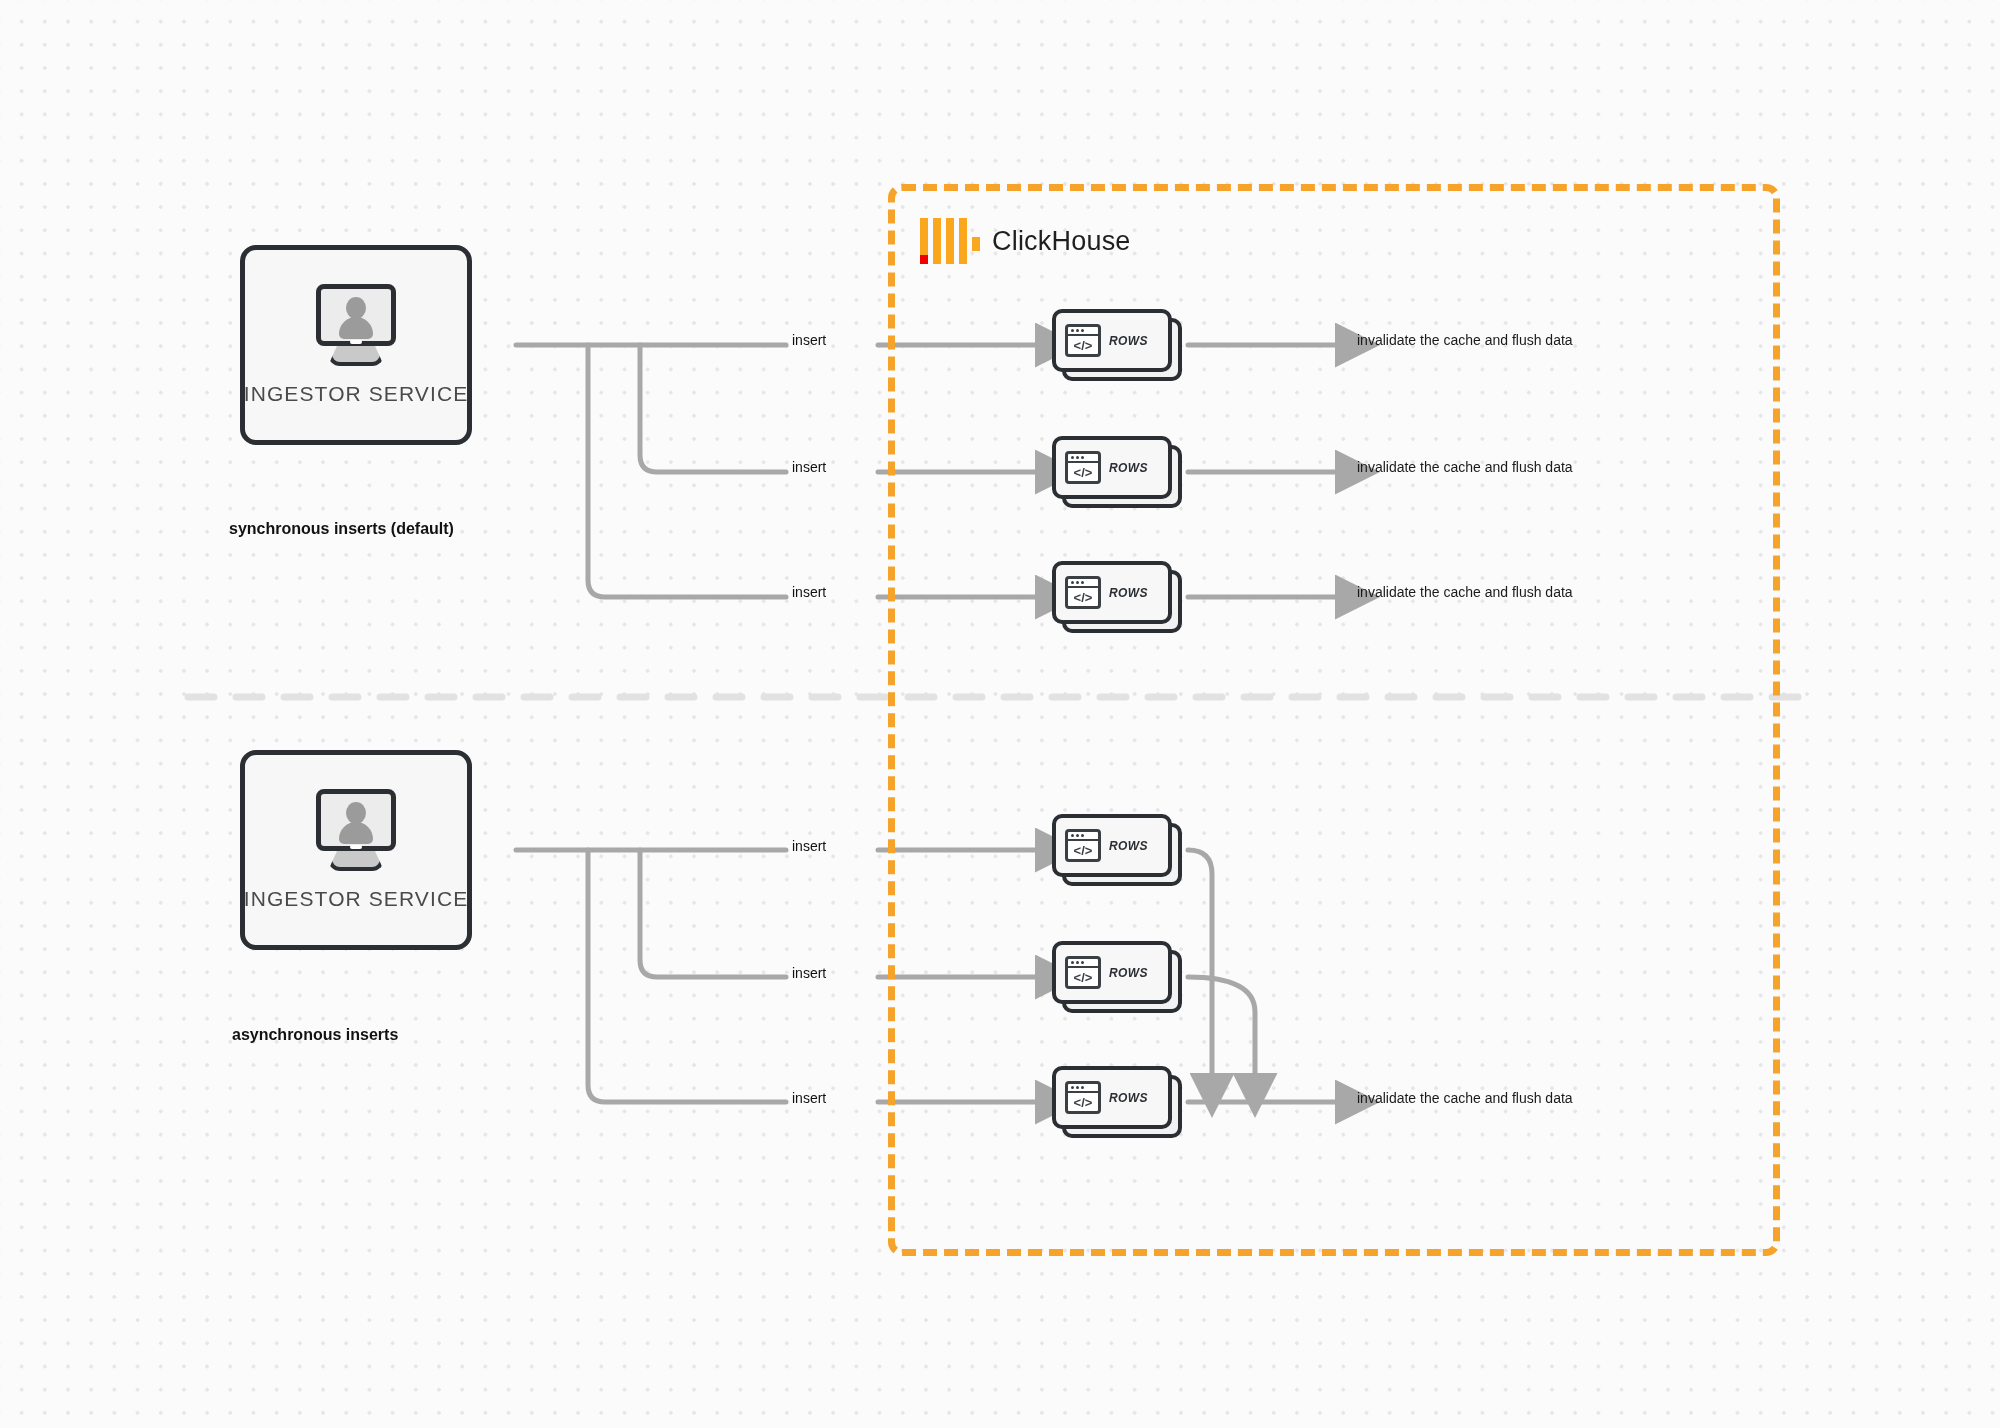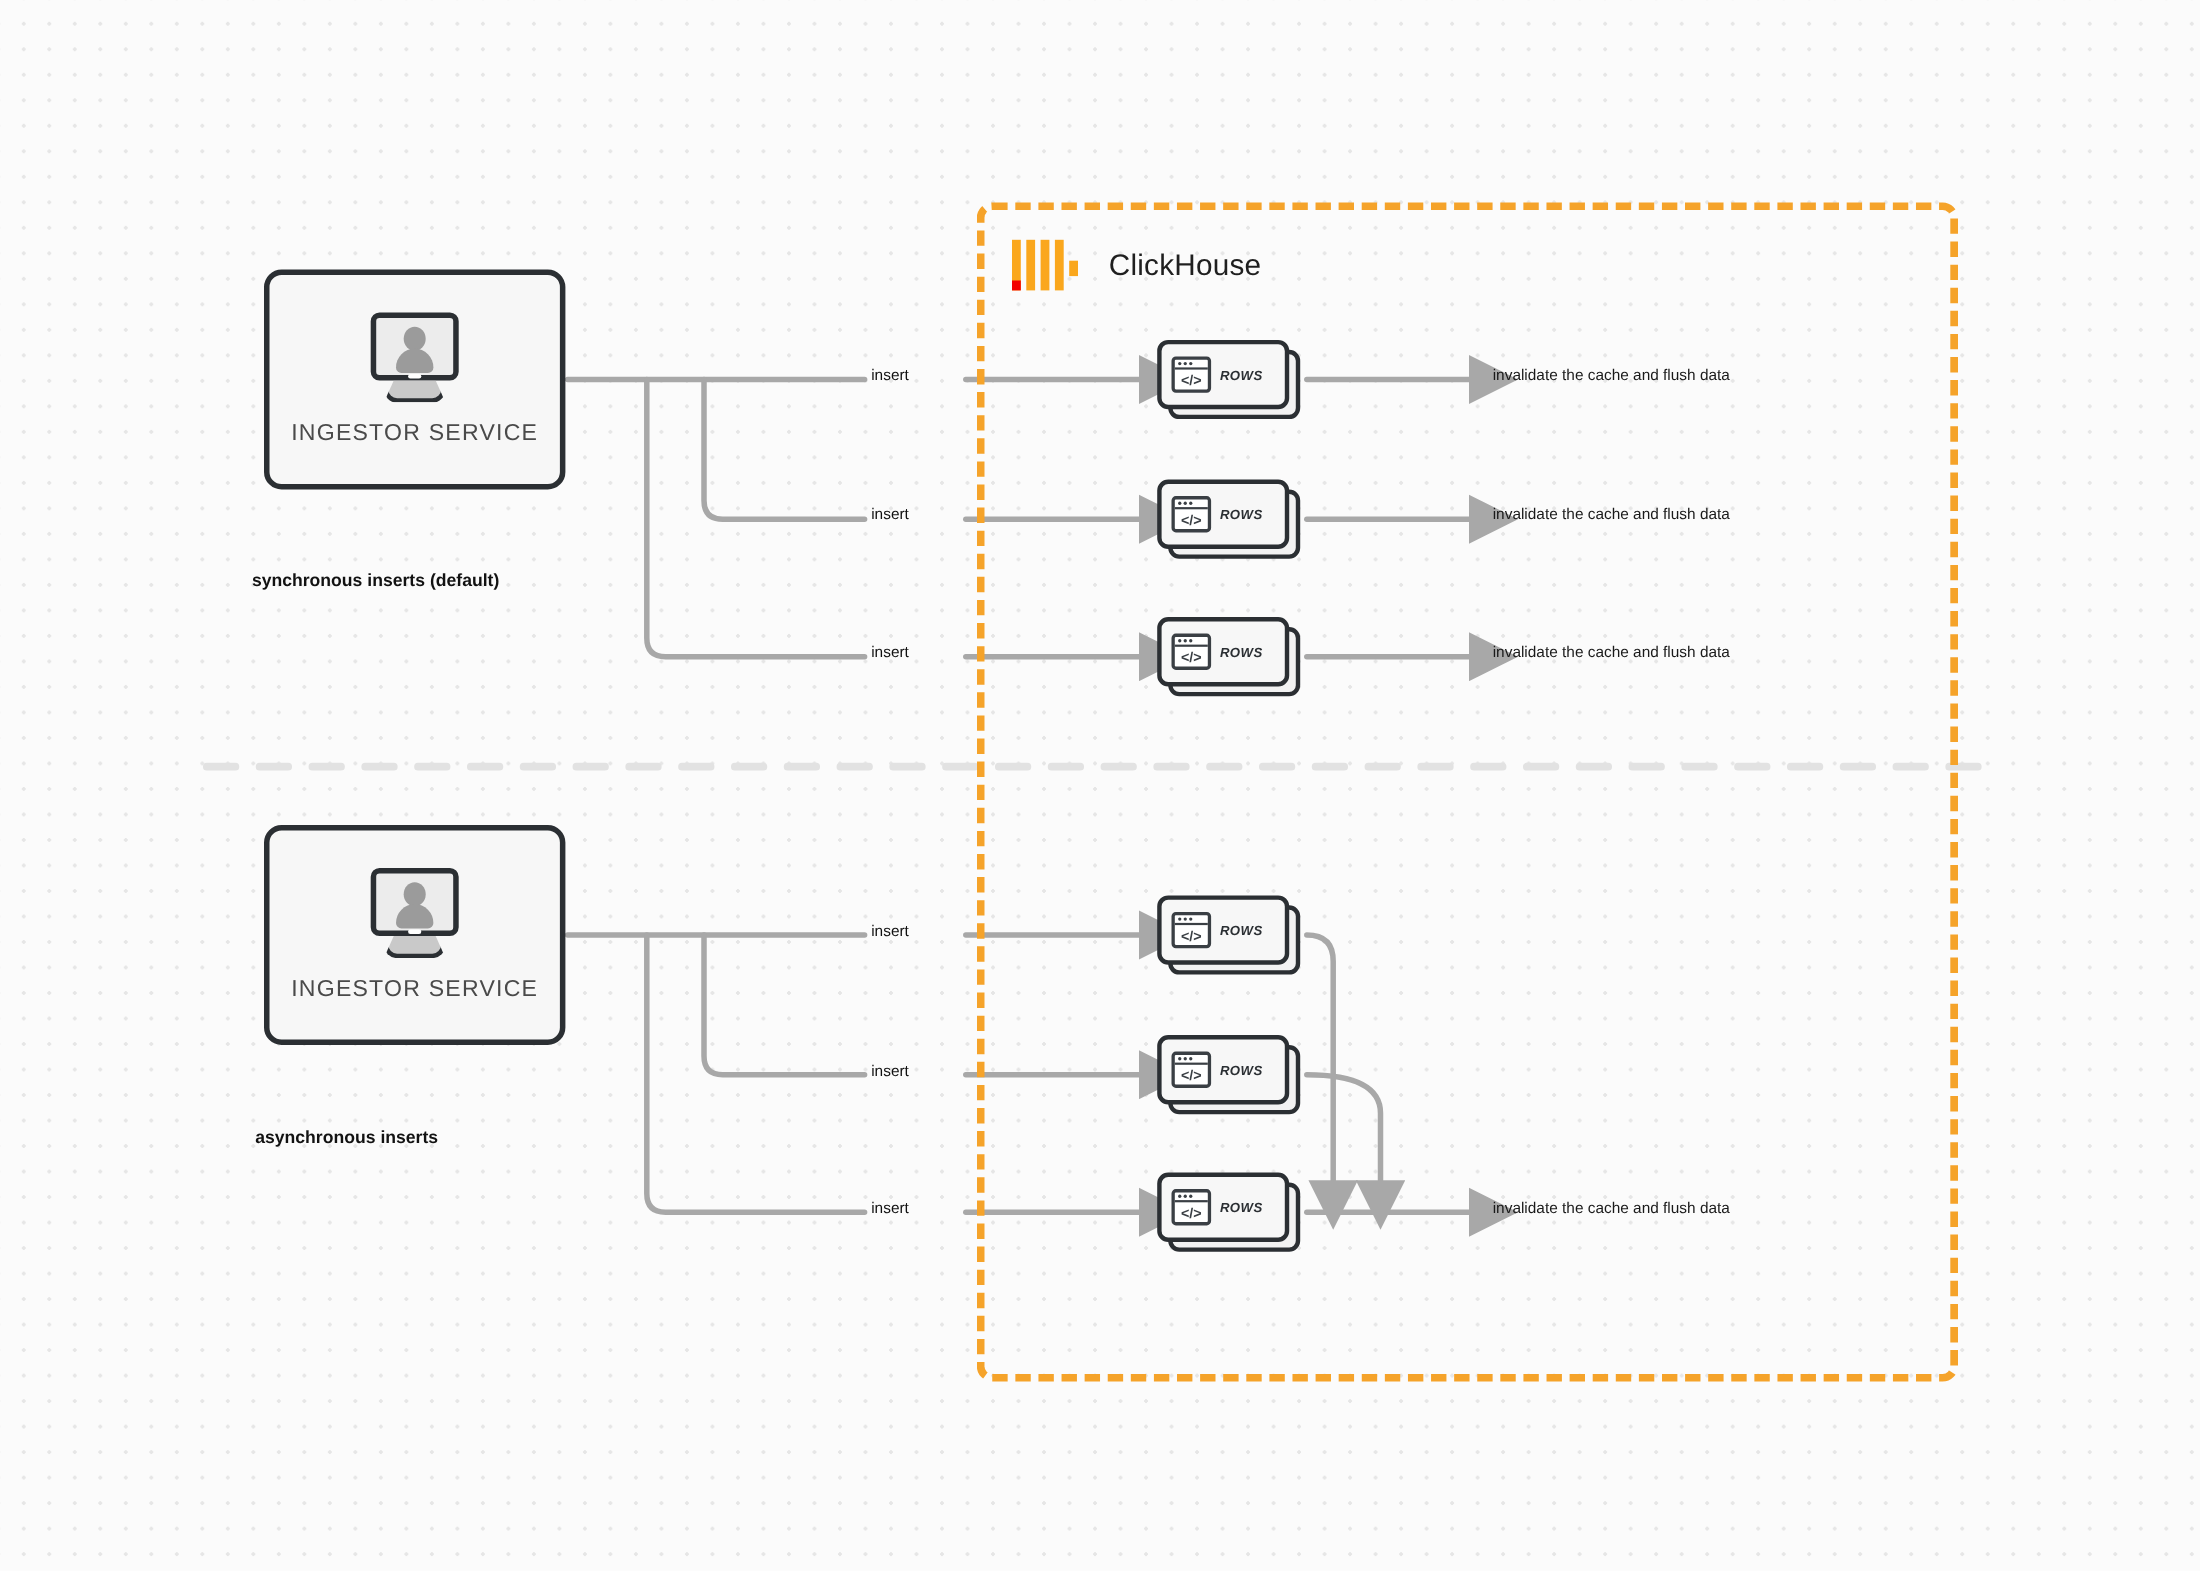--- a/index.html
+++ b/index.html
@@ -66,27 +66,27 @@
     position: absolute;
     left: 52px; top: 22px;
     width: 8px; height: 14px;
     background: #faa71d;
   }
   .ch-name {
     font-size: 27px;
     color: #1f1f1f;
     letter-spacing: .2px;
     white-space: nowrap;
-    margin-left: 18px;
+    margin-left: 2px;
   }
 
   
   .service {
     position: absolute;
-    width: 274px; height: 200px;
+    width: 232px; height: 200px;
     background: #f7f7f7;
     border: 5px solid #2b2f33;
     border-radius: 16px;
     box-sizing: border-box;
     display: flex;
     flex-direction: column;
     align-items: center;
     justify-content: center;
   }
   .service .label {

